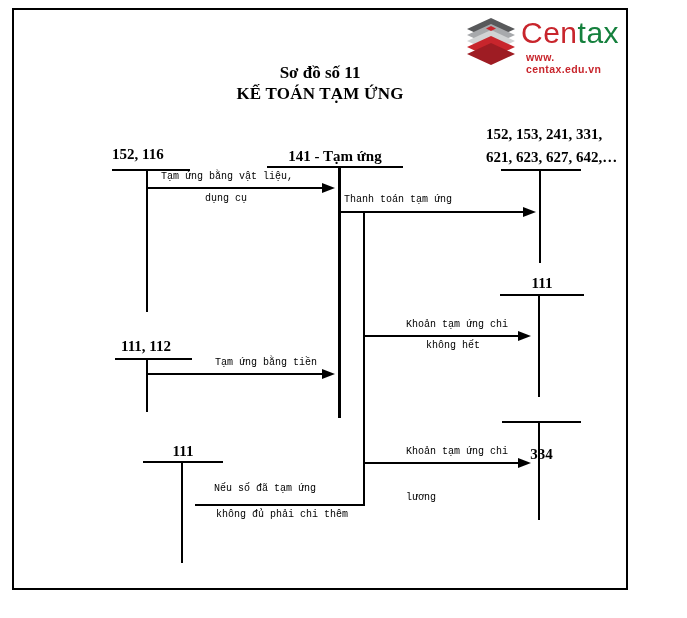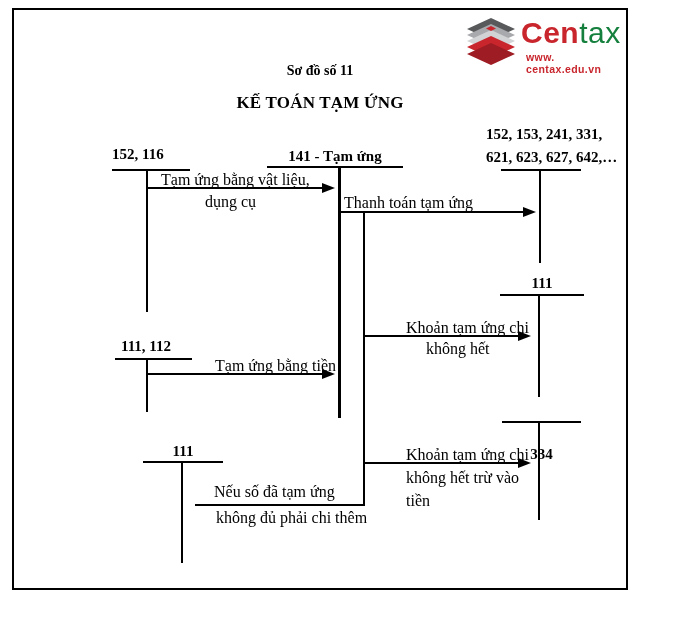--- a/index.html
+++ b/index.html
@@ -7,30 +7,30 @@
     position:relative;width:687px;height:618px;background:#fff;overflow:hidden;
     font-family:"Liberation Serif", serif;color:#000;
   }
   .frame{position:absolute;left:12px;top:8px;width:612px;height:578px;border:2px solid #000;}
   .hline,.vline{position:absolute;background:#000;}
   .hline{height:2px;}
   .vline{width:2px;}
   .vline.thick{width:3px;}
   .ahead{position:absolute;width:0;height:0;border-top:5px solid transparent;border-bottom:5px solid transparent;border-left:13px solid #000;}
   .acct{position:absolute;font-weight:bold;font-size:15px;white-space:nowrap;}
-  .flowtxt{position:absolute;font-size:16px;white-space:nowrap;}
+  .flowtxt{position:absolute;font-size:10px;white-space:nowrap;font-family:Liberation Mono, monospace;}
   .title-wrap{position:absolute;left:12px;top:62px;width:616px;text-align:center;line-height:1.25;}
-  .title-1{font-size:14px;font-weight:bold;}
-  .title-2{font-size:17px;font-weight:bold;letter-spacing:.2px;margin-top:12px;}
+  .title-1{font-size:17px;font-weight:bold;}
+  .title-2{font-size:17px;font-weight:bold;letter-spacing:.2px;}
   .center{text-align:center;}
   
   .logo{position:absolute;left:463px;top:16px;width:162px;height:50px;font-family:"Liberation Sans", sans-serif;}
   .logo-cube{position:absolute;left:0;top:2px;}
   .logo-word{position:absolute;left:58px;top:2px;font-size:30px;letter-spacing:.5px;line-height:1;}
-  .logo-word .red{color:#c8252c;font-weight:bold;}
+  .logo-word .red{color:#c8252c;font-weight:normal;}
   .logo-word .dark{color:#15803d;font-weight:normal;}
   .logo-url{position:absolute;left:63px;top:35px;font-size:10.5px;font-weight:bold;color:#c8252c;letter-spacing:.4px;}
 </style>
 </head>
 <body>
 
 <div class="page">
 
   <div class="frame"></div>
 
@@ -95,22 +95,21 @@
   <div class="vline" style="left:363px;top:212px;height:294px;"></div>
 
   <div class="flowtxt" style="left:406px;top:319px;">Khoản tạm ứng chi</div>
   <div class="hline" style="left:365px;top:335px;width:153px;"></div>
   <div class="ahead" style="left:518px;top:331px;"></div>
   <div class="flowtxt" style="left:406px;top:340px;margin-left:20px;">không hết</div>
 
   <div class="flowtxt" style="left:406px;top:446px;">Khoản tạm ứng chi</div>
   <div class="hline" style="left:365px;top:462px;width:153px;"></div>
   <div class="ahead" style="left:518px;top:458px;"></div>
-  <div class="flowtxt" style="left:406px;top:469px;">không hết trừ vào</div>
-  <div class="flowtxt" style="left:406px;top:492px;">tiền</div>
+  <div class="flowtxt" style="left:406px;top:492px;">lương</div>
 
   <div class="flowtxt" style="left:215px;top:357px;text-align:center;">Tạm ứng bằng tiền</div>
   <div class="hline" style="left:147px;top:373px;width:175px;"></div>
   <div class="ahead" style="left:322px;top:369px;"></div>
 
   <div class="flowtxt" style="left:214px;top:483px;">Nếu số đã tạm ứng</div>
   <div class="hline" style="left:195px;top:504px;width:170px;"></div>
   <div class="flowtxt" style="left:216px;top:509px;">không đủ phải chi thêm</div>
 
 </div>

